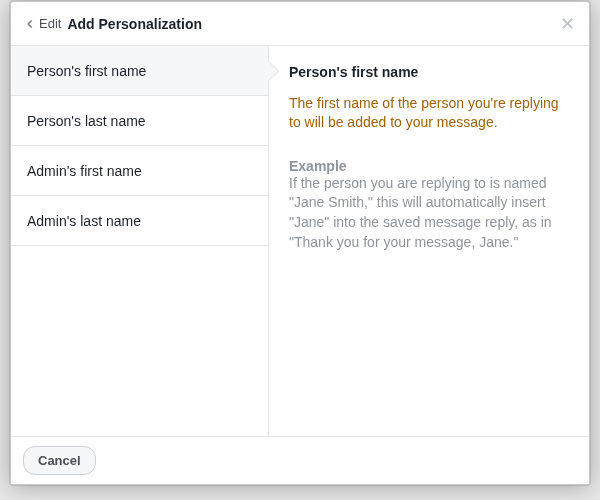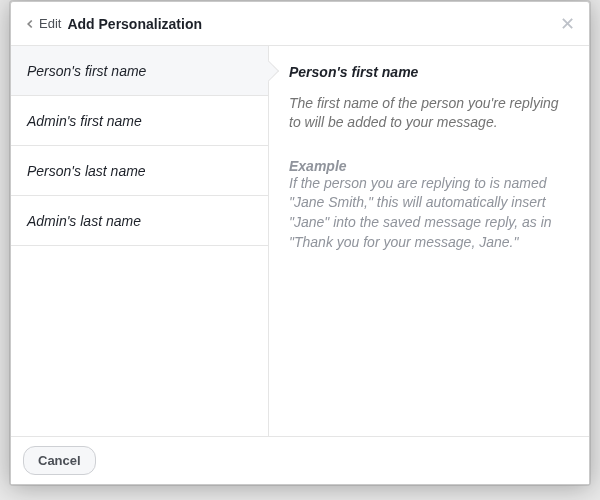--- a/index.html
+++ b/index.html
@@ -52,21 +52,20 @@
     color: #bec2c9;
     font-size: 18px;
     line-height: 1;
     cursor: pointer;
     padding: 4px;
   }
   .body {
     flex: 1;
     display: flex;
     min-height: 0;
-    font-style: italic;
   }
   .sidebar {
     width: 258px;
     border-right: 1px solid #e5e5e5;
     position: relative;
   }
   .list-item {
     height: 50px;
     display: flex;
     align-items: center;
@@ -98,21 +97,21 @@
     font-size: 14px;
     overflow: auto;
   }
   .detail-title {
     font-weight: bold;
     margin-bottom: 14px;
     font-size: 14px;
     color: #1d2129;
   }
   .detail-desc {
-    color: #737373;
+    color: #a16207;
     line-height: 1.35;
     margin-bottom: 26px;
   }
   .example-label {
     color: #90949c;
     font-weight: bold;
     font-size: 14px;
   }
   .example-text {
     color: #90949c;
@@ -154,24 +153,24 @@
       <span>✕</span>
     </div>
   </div>
 
   <div class="body">
     <div class="sidebar">
       <div class="list-item selected">
         <span>Person's first name</span>
       </div>
       <div class="list-item">
-        <span>Admin's first name</span>
+        <span>Person's last name</span>
       </div>
       <div class="list-item">
-        <span>Person's last name</span>
+        <span>Admin's first name</span>
       </div>
       <div class="list-item">
         <span>Admin's last name</span>
       </div>
     </div>
 
     <div class="detail">
       <div class="detail-title">Person's first name</div>
       <div class="detail-desc">The first name of the person you're replying to will be added to your message.</div>
       <div class="example-label">Example</div>

